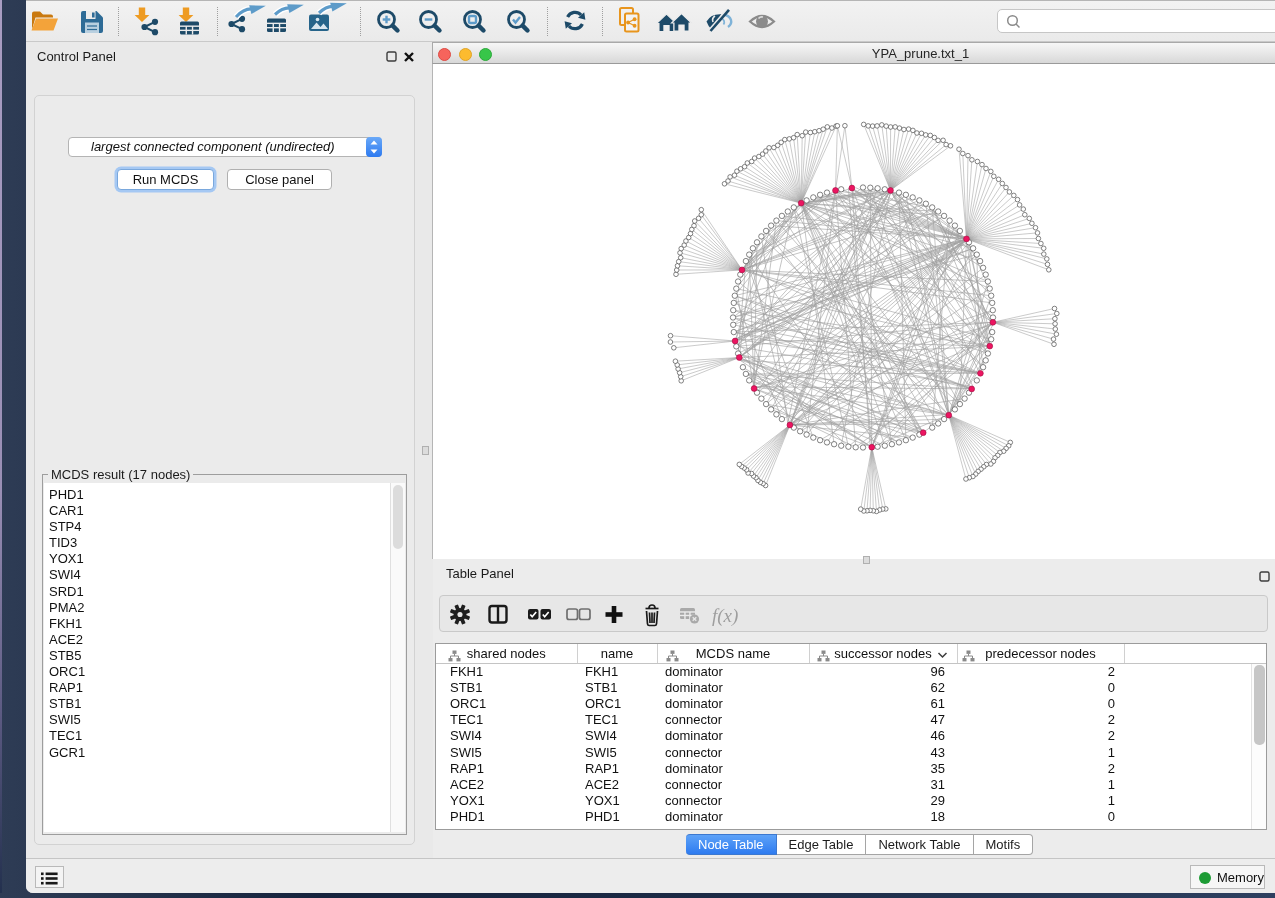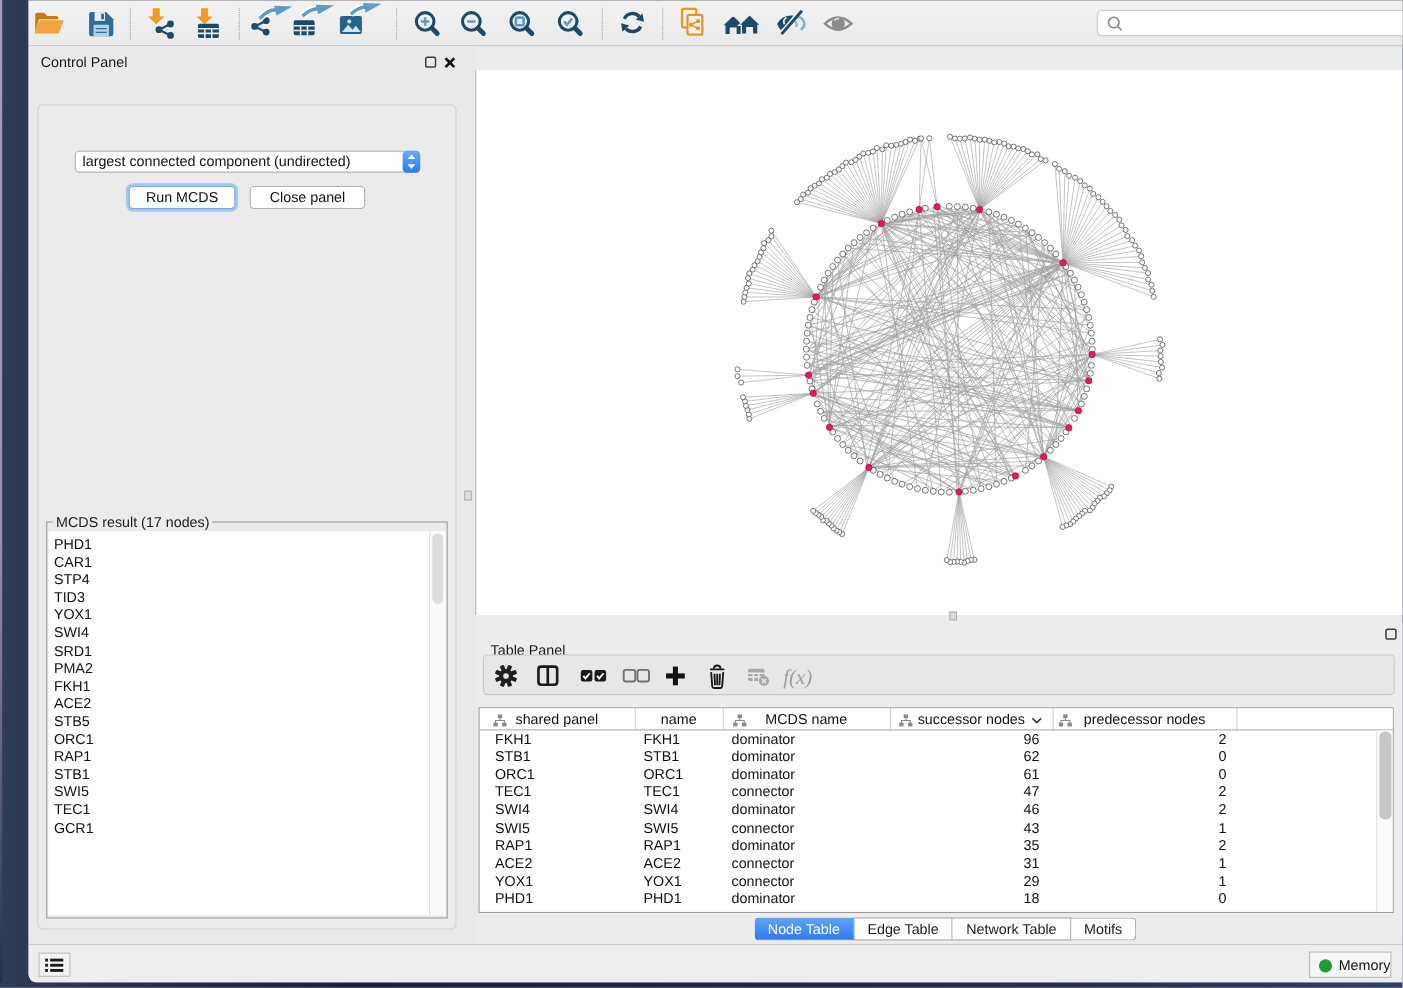--- a/index.html
+++ b/index.html
@@ -12,21 +12,21 @@
 #searchbox { position:absolute; left:971px; top:8px; width:291px; height:24px; background:#fff; border:1px solid #c6c6c6; border-radius:5px; }
 #cpanel { position:absolute; left:0; top:42px; width:393px; bottom:35px; background:#e9e9e9; }
 .ptitle { position:absolute; left:11px; top:7px; font-size:13px; color:#1a1a1a; }
 .wicon { position:absolute; width:11px; height:11px; }
 #tabs { position:absolute; left:78px; top:31px; height:22px; }
 .tab { float:left; height:22px; line-height:21px; font-size:13px; color:#1c1c1c; background:#fff; border:1px solid #989898; border-left:none; text-align:center; }
 .tab.first { border-left:1px solid #989898; border-radius:4px 0 0 4px; }
 .tab.sel { background:linear-gradient(#5da2f8,#2e7bf0); color:#fff; border-color:#3c78cf; border-radius:0 4px 4px 0; }
 #cpinner { position:absolute; left:8px; top:53px; right:4px; bottom:13px; background:#ebebeb; border:1px solid #d2d2d2; border-radius:5px; }
 #optlabel { position:absolute; left:0; top:72px; width:400px; text-align:center; font-size:13px; color:#1b1b1b; }
-#dropdown { position:absolute; left:42px; top:95px; width:314px; height:20px; background:#fff; border:1px solid #b4b4b4; border-radius:4px; font-size:13px; color:#111; line-height:18px; padding-left:6px; }
+#dropdown { position:absolute; left:42px; top:95px; width:314px; height:20px; background:#fff; border:1px solid #b4b4b4; border-radius:4px; font-size:13px; color:#111; line-height:18px; padding-left:22px;font-style:italic; }
 #dropdown .spin { position:absolute; right:-1px; top:-1px; width:16px; height:20px; border-radius:4px; background:linear-gradient(#6aa9f8,#2d7af0); }
 .btn { position:absolute; height:21px; background:#fff; border:1px solid #b0b0b0; border-radius:4px; font-size:13px; color:#111; text-align:center; line-height:19px; }
 #runbtn { left:91px; top:127px; width:97px; box-shadow:0 0 0 2.5px #a5c8f3; border-color:#7aa8dd; }
 #closebtn { left:201px; top:127px; width:105px; }
 #mcdsgroup { position:absolute; left:16px; top:432px; width:365px; height:361px; border:1px solid #9d9d9d; }
 #mcdslegend { position:absolute; left:5px; top:-8px; background:#ebebeb; font-size:13px; color:#1b1b1b; padding:0 3px; }
 #mcdslist { position:absolute; left:1px; top:8px; right:1px; bottom:2px; background:#fff; font-size:13px; color:#111; padding:4px 0 0 5px; line-height:16.1px; }
 #mcdsscroll { position:absolute; right:1px; top:8px; bottom:2px; width:15px; background:#fafafa; border-left:1px solid #e0e0e0; }
 #mcdsthumb { position:absolute; left:2px; top:2px; width:10px; height:64px; background:#dcdcdc; border-radius:5px; }
 #vdivider { position:absolute; left:393px; top:42px; width:14px; bottom:35px; background:#e9e9e9; }
@@ -198,20 +198,26 @@
       <div id="mcdsscroll">
           <div id="mcdsthumb"></div>
         </div>
       <div id="mcdslegend">MCDS result (17 nodes)</div>
     </div>
   </div>
   <div id="vdivider">
       <div class="grip"></div>
     </div>
   <div id="netwin">
+    <div id="nettitle">
+      <div class="tl" style="left:5px;background:#f6645c;border:1px solid #dd4a43;"></div>
+      <div class="tl" style="left:26px;background:#fcbb2f;border:1px solid #e0a426;"></div>
+      <div class="tl" style="left:46px;background:#37c649;border:1px solid #2ba93a;"></div>
+      <div class="t">YPA_prune.txt_1</div>
+    </div>
     <div id="netcanvas">
         <div style="position:absolute;left:0;top:0"><svg width="868" height="495" viewBox="0 0 868 495" xmlns="http://www.w3.org/2000/svg">
 <g stroke="#7d7d7d" stroke-width="0.62" opacity="0.73">
 <line x1="368.2" y1="139.1" x2="521.9" y2="345.4"></line>
 <line x1="368.2" y1="139.1" x2="536.0" y2="178.3"></line>
 <line x1="368.2" y1="139.1" x2="511.1" y2="151.9"></line>
 <line x1="368.2" y1="139.1" x2="499.2" y2="363.6"></line>
 <line x1="368.2" y1="139.1" x2="540.1" y2="184.3"></line>
 <line x1="368.2" y1="139.1" x2="458.9" y2="380.2"></line>
 <line x1="368.2" y1="139.1" x2="554.9" y2="217.5"></line>
@@ -886,21 +892,21 @@
 <circle cx="321.1" cy="324.5" r="2.9"></circle>
 <circle cx="306.3" cy="293.5" r="2.9"></circle>
 <circle cx="302.1" cy="277.0" r="2.9"></circle>
 <circle cx="309.0" cy="205.9" r="2.9"></circle>
 </g>
 </svg></div>
       </div>
   </div>
   <div id="hgrip"></div>
   <div id="tpanel">
-    <div class="ptitle" style="top:17px;left:13px">Table Panel</div>
+    <div class="ptitle" style="top:0;left:13px">Table Panel</div>
     <svg class="wicon" style="left:826px;top:5px" width="11" height="11">
         <rect x="1" y="1" width="9" height="9" rx="1.5" fill="none" stroke="#3c3c3c" stroke-width="1.4"></rect>
       </svg>
     <svg class="wicon" style="left:843px;top:5px" width="12" height="12">
         <path d="M2,2 L10,10 M10,2 L2,10" stroke="#111" stroke-width="2.4"></path>
       </svg>
     <div id="ttoolbar">
         <svg width="320" height="37" xmlns="http://www.w3.org/2000/svg" style="position:absolute;left:2px;top:0">
           <g fill="#1f1f1f">
             <circle cx="18" cy="18.5" r="6.4"></circle>
@@ -949,21 +955,21 @@
         <colgroup>
             <col style="width:141px">
             <col style="width:80px">
             <col style="width:152px">
             <col style="width:148px">
             <col style="width:167px">
             <col>
           </colgroup>
         <thead>
             <tr>
-          <th>shared panel</th>
+          <th>shared nodes</th>
               <th>name</th>
               <th>MCDS name</th>
               <th>successor nodes</th>
               <th>predecessor nodes</th>
               <th style="border-right:none"></th>
         </tr>
           </thead>
         <tbody>
           <tr>
               <td class="l1">FKH1</td>

